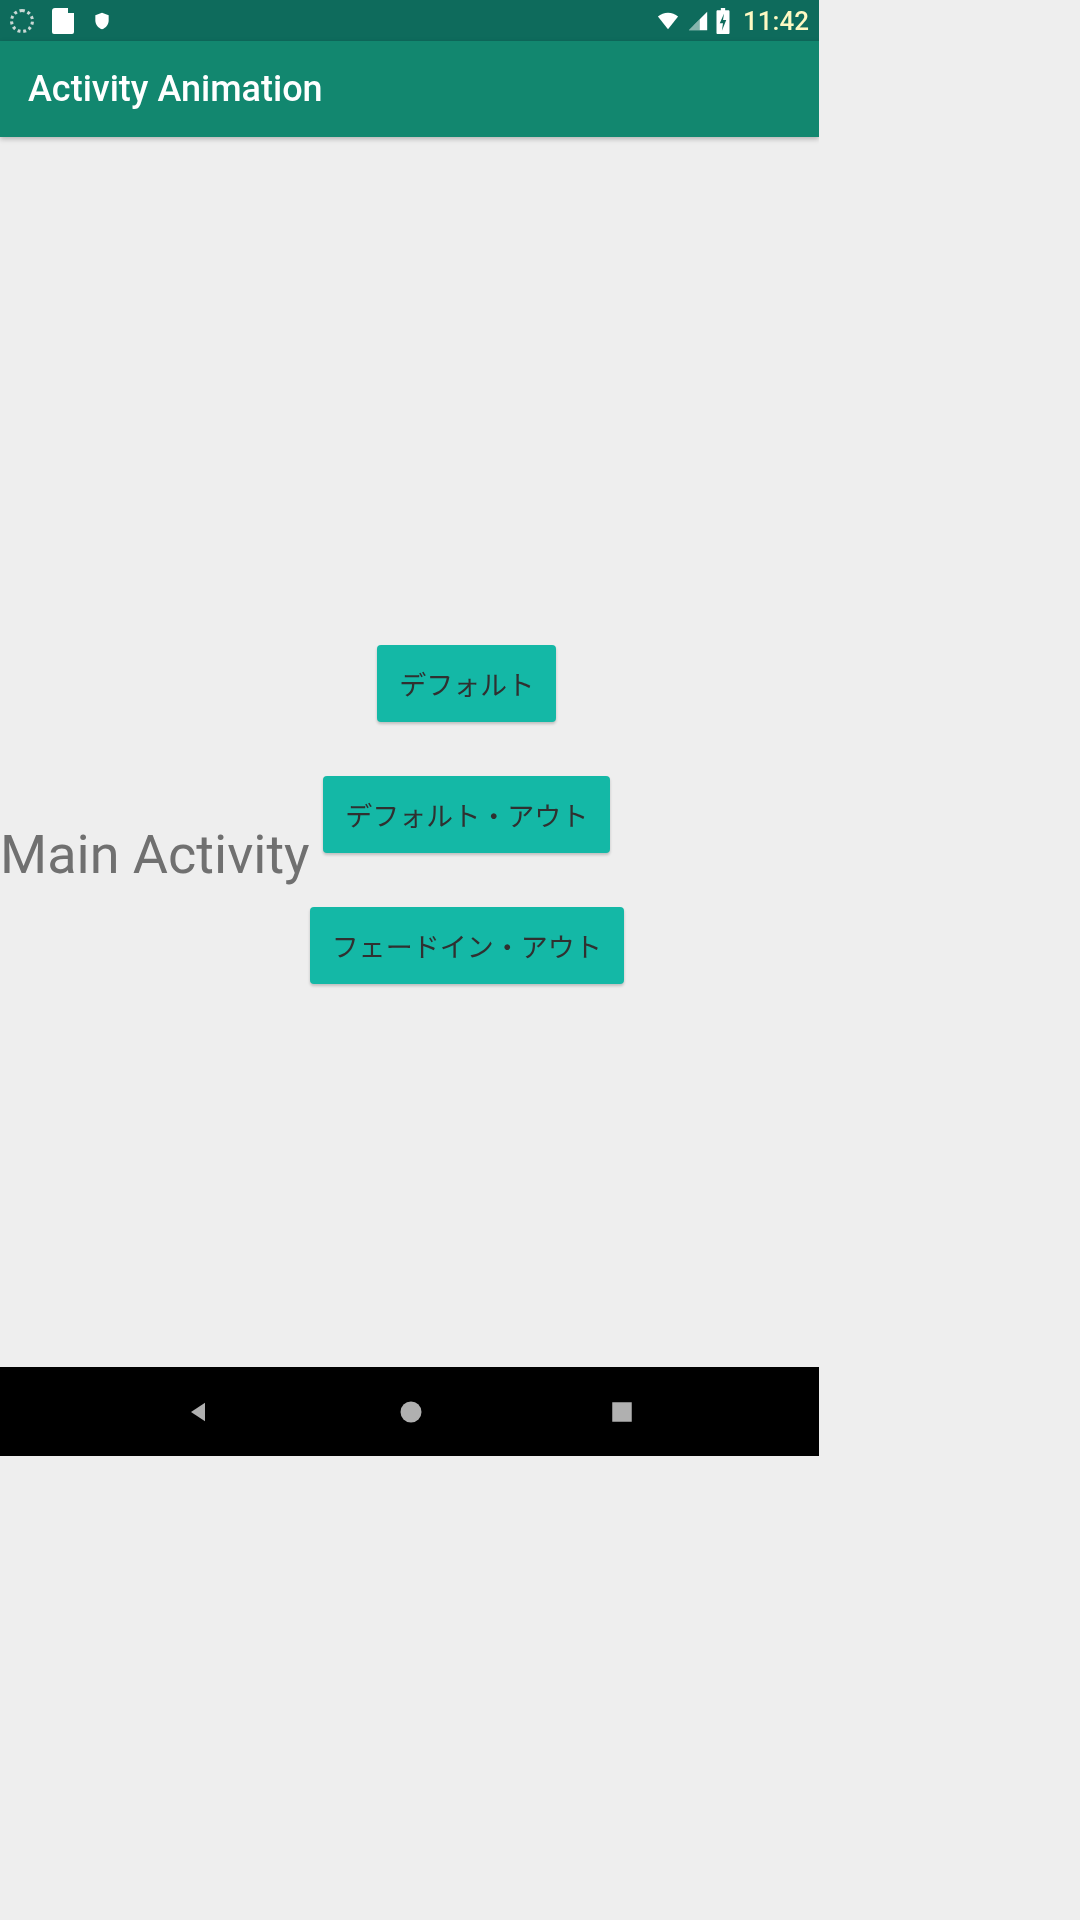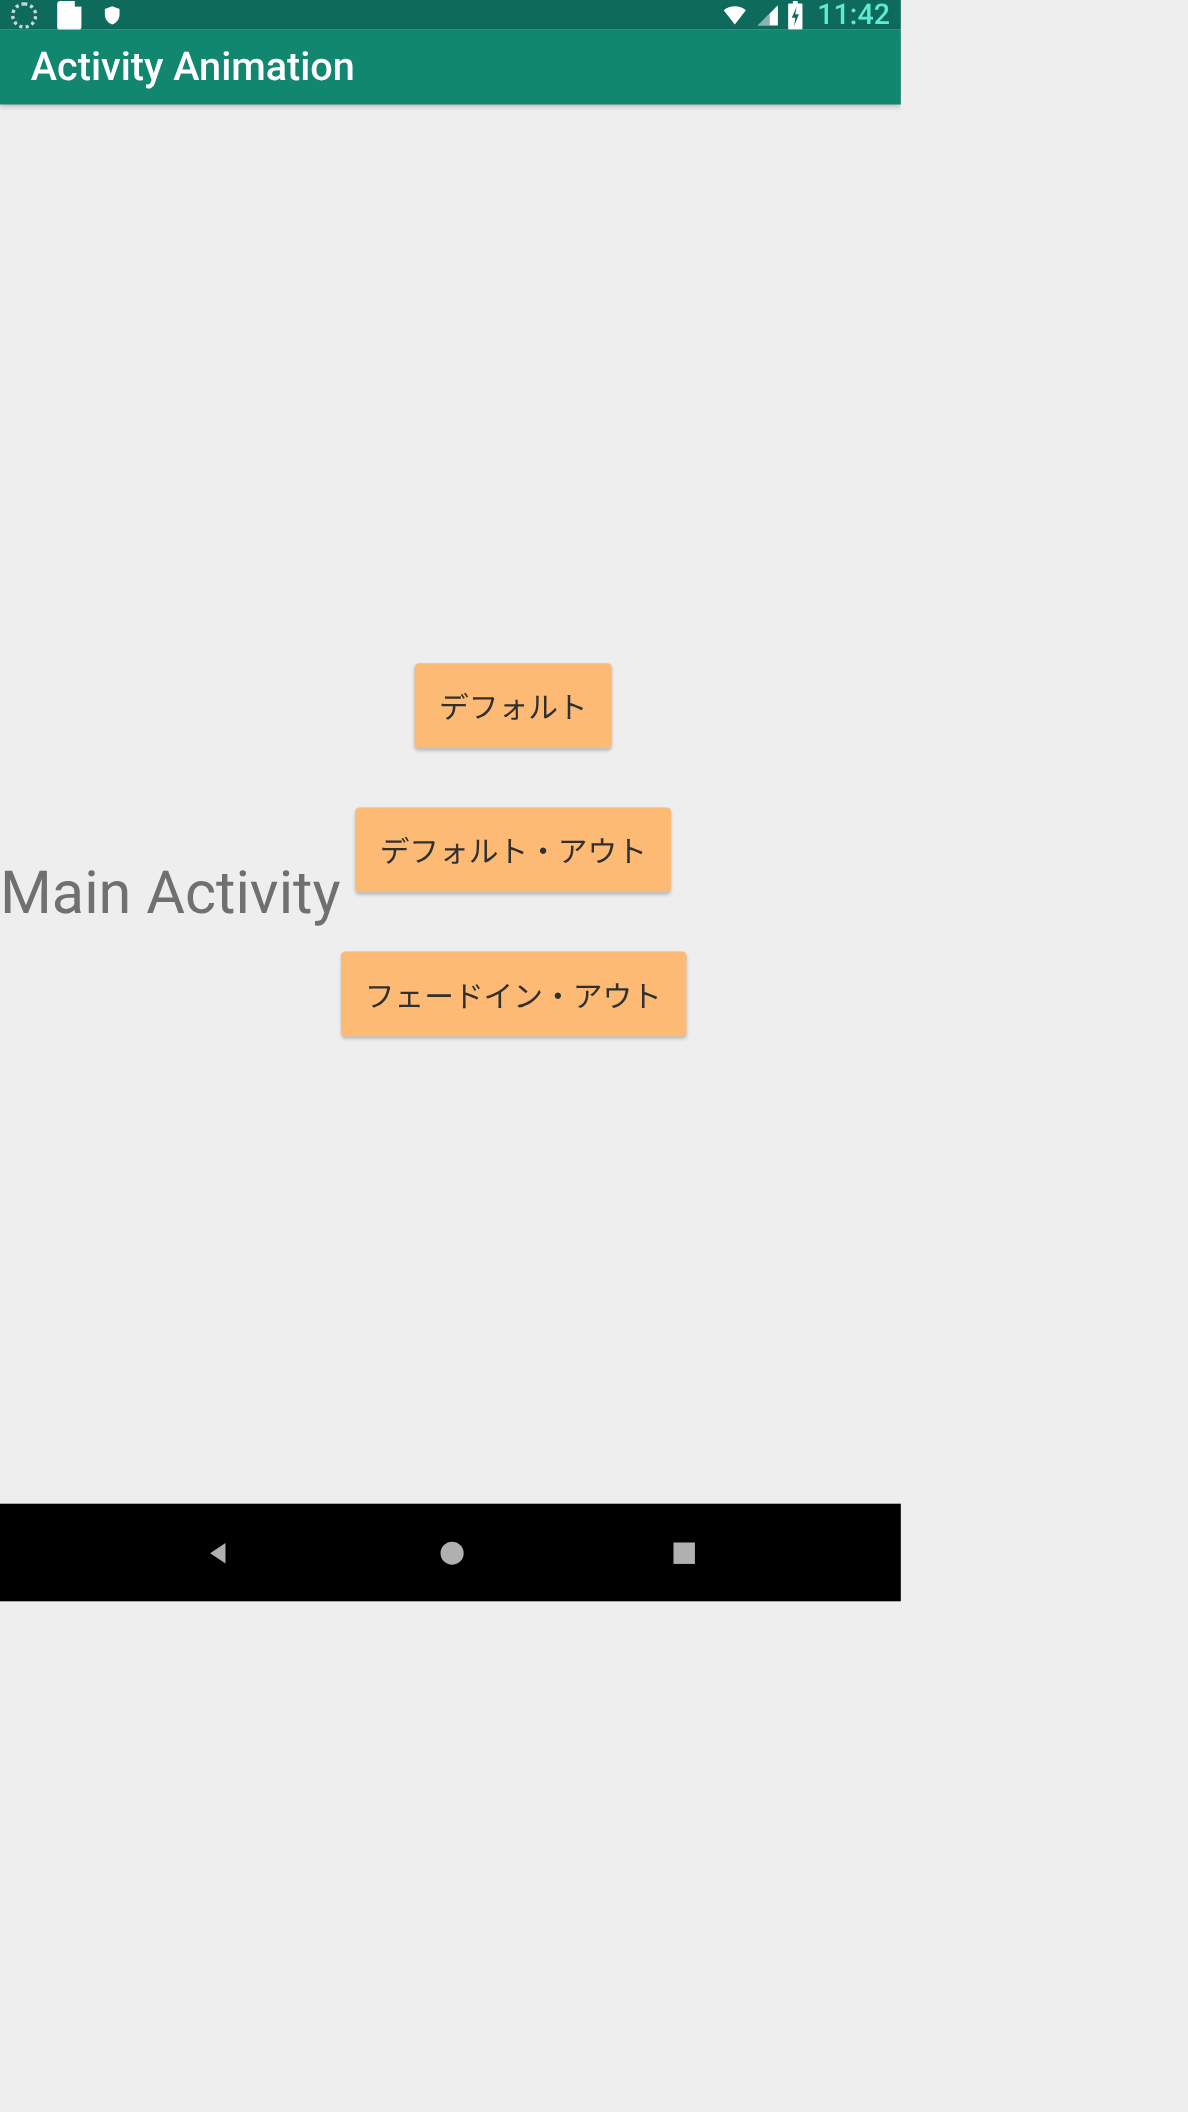--- a/index.html
+++ b/index.html
@@ -10,26 +10,26 @@
     body {
       width: 819px;
       height: 1456px;
       font-family: Roboto, "Noto Sans JP", sans-serif;
       background: #eeeeee;
       overflow: hidden;
       position: relative;
     }
     
     .status-bar {
-      height: 27px;
+      height: 41px;
       background: #0e6b5c;
       display: flex;
       align-items: center;
       padding: 0 10px;
-      color: #5eead4;
+      color: #fef9c3;
     }
     .status-left {
       display: flex;
       align-items: center;
       gap: 18px;
     }
     .status-right {
       margin-left: auto;
       display: flex;
       align-items: center;
@@ -73,21 +73,21 @@
       width: 16px;
       height: 26px;
     }
     .clock {
       font-size: 26px;
       font-weight: 500;
       margin-left: 6px;
     }
     
     .app-bar {
-      height: 68px;
+      height: 96px;
       background: #12876f;
       display: flex;
       align-items: center;
       padding: 0 28px;
       box-shadow: 0 2px 5px rgba(0,0,0,0.25);
       position: relative;
       z-index: 2;
     }
     .app-bar-title {
       color: white;
@@ -109,21 +109,21 @@
       font-weight: 400;
     }
     .btn-stack {
       display: flex;
       flex-direction: column;
       align-items: center;
       gap: 54px;
       margin-top: 124px;
     }
     .material-btn {
-      background: #fdba74;
+      background: #14b8a6;
       color: #303030;
       font-size: 27px;
       padding: 19px 22px;
       border: none;
       border-radius: 4px;
       box-shadow: 0 2px 3px rgba(0,0,0,0.2);
       cursor: pointer;
       font-family: inherit;
       min-width: 120px;
       text-align: center;

